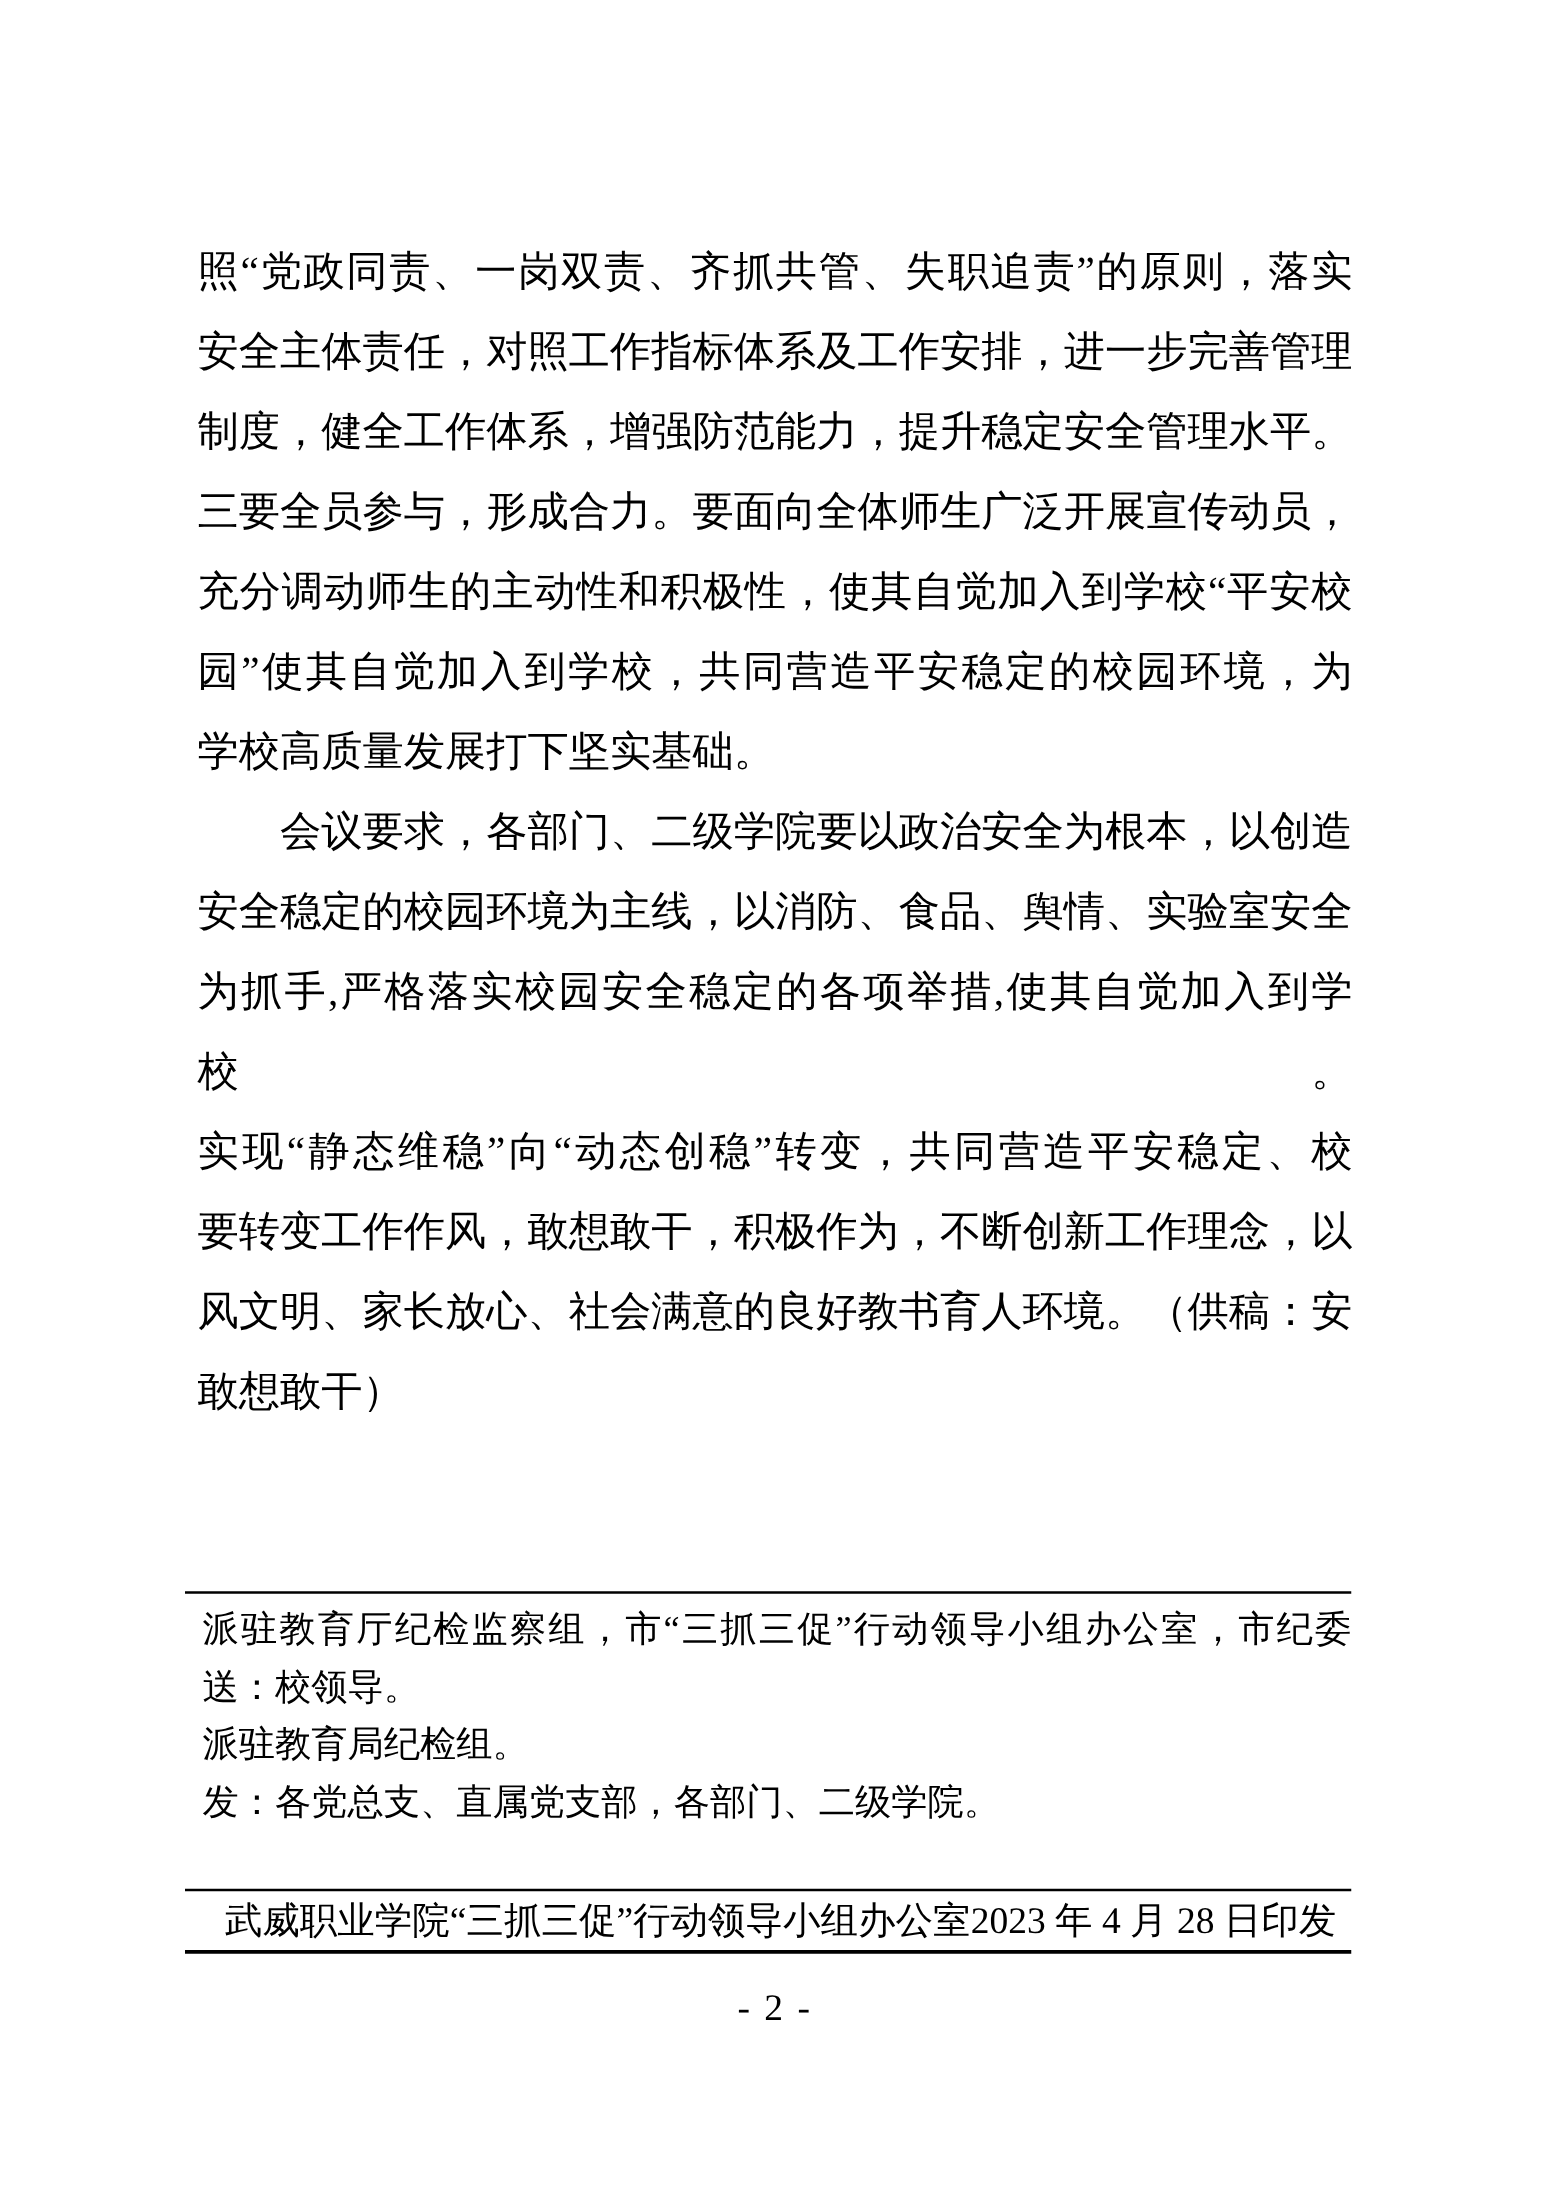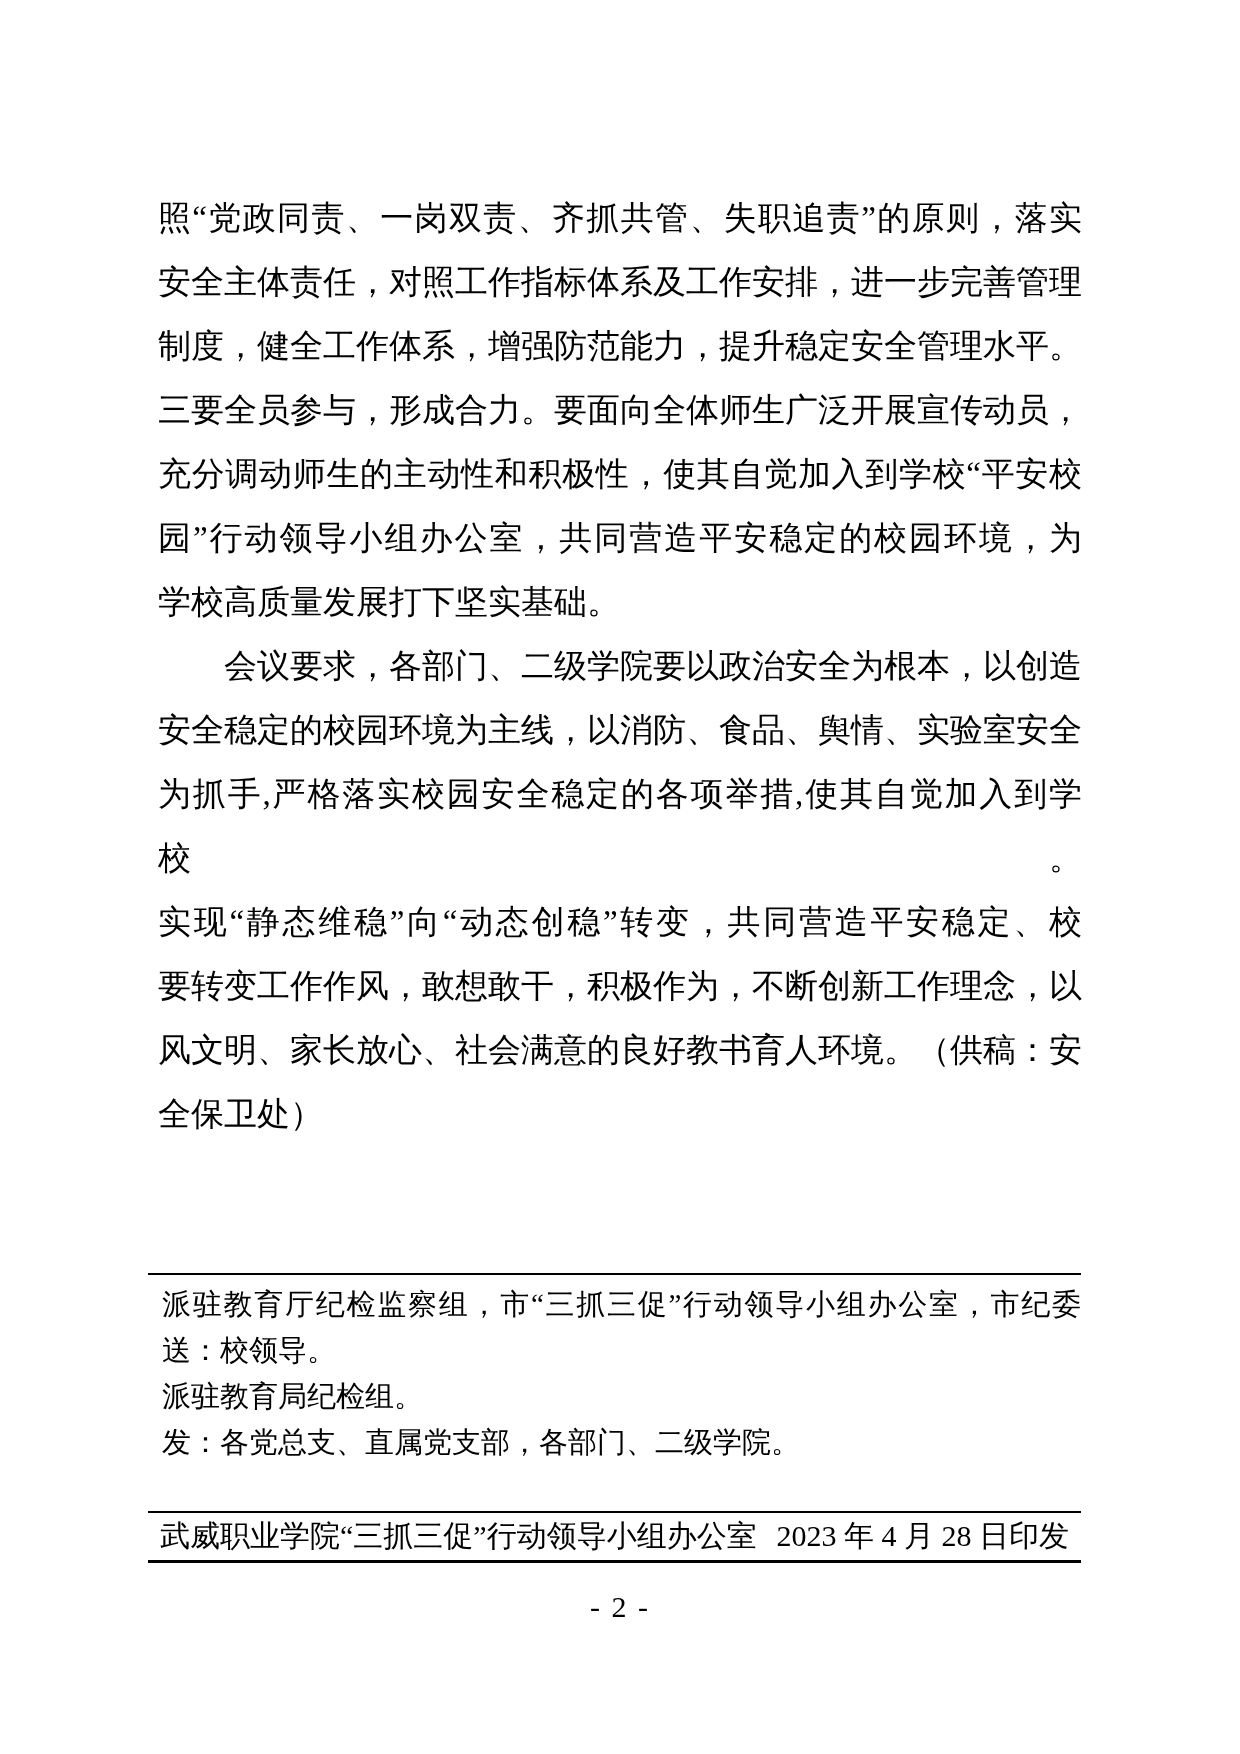--- a/index.html
+++ b/index.html
@@ -46,21 +46,21 @@
   .issuer-row {
     position: absolute;
     left: 148px;
     top: 1511px;
     width: 933px;
     box-sizing: border-box;
     height: 52px;
     border-top: 2px solid #000;
     border-bottom: 3px solid #000;
     display: flex;
-    justify-content: space-between;
+    justify-content: flex-end;
     align-items: center;
     padding: 0 12px;
     font-size: 30px;
   }
   .issuer-row span { white-space: nowrap; }
   
   .page-number {
     position: absolute;
     left: 0;
     top: 1590px;
@@ -74,29 +74,29 @@
 <body>
 
 <div class="page">
 
   <div class="body-lines">
       <div class="tline just">照“党政同责、一岗双责、齐抓共管、失职追责”的原则，落实</div>
       <div class="tline just">安全主体责任，对照工作指标体系及工作安排，进一步完善管理</div>
       <div class="tline just">制度，健全工作体系，增强防范能力，提升稳定安全管理水平。</div>
       <div class="tline just">三要全员参与，形成合力。要面向全体师生广泛开展宣传动员，</div>
       <div class="tline just">充分调动师生的主动性和积极性，使其自觉加入到学校“平安校</div>
-      <div class="tline just">园”行动领导小组办公室，共同营造平安稳定的校园环境，为</div>
+      <div class="tline just">园”使其自觉加入到学校，共同营造平安稳定的校园环境，为</div>
       <div class="tline">学校高质量发展打下坚实基础。</div>
       <div class="tline just ind">会议要求，各部门、二级学院要以政治安全为根本，以创造</div>
       <div class="tline just">安全稳定的校园环境为主线，以消防、食品、舆情、实验室安全</div>
       <div class="tline just">为抓手,严格落实校园安全稳定的各项举措,使其自觉加入到学校。</div>
       <div class="tline just">实现“静态维稳”向“动态创稳”转变，共同营造平安稳定、校</div>
       <div class="tline just">要转变工作作风，敢想敢干，积极作为，不断创新工作理念，以</div>
       <div class="tline just">风文明、家长放心、社会满意的良好教书育人环境。（供稿：安</div>
-      <div class="tline">全保卫处）</div>
+      <div class="tline">敢想敢干）</div>
     </div>
 
   <div class="footer-notes">
       <div class="tline just">派驻教育厅纪检监察组，市“三抓三促”行动领导小组办公室，市纪委</div>
       <div class="tline">送：校领导。</div>
       <div class="tline">派驻教育局纪检组。</div>
       <div class="tline">发：各党总支、直属党支部，各部门、二级学院。</div>
     </div>
 
   <div class="issuer-row">

